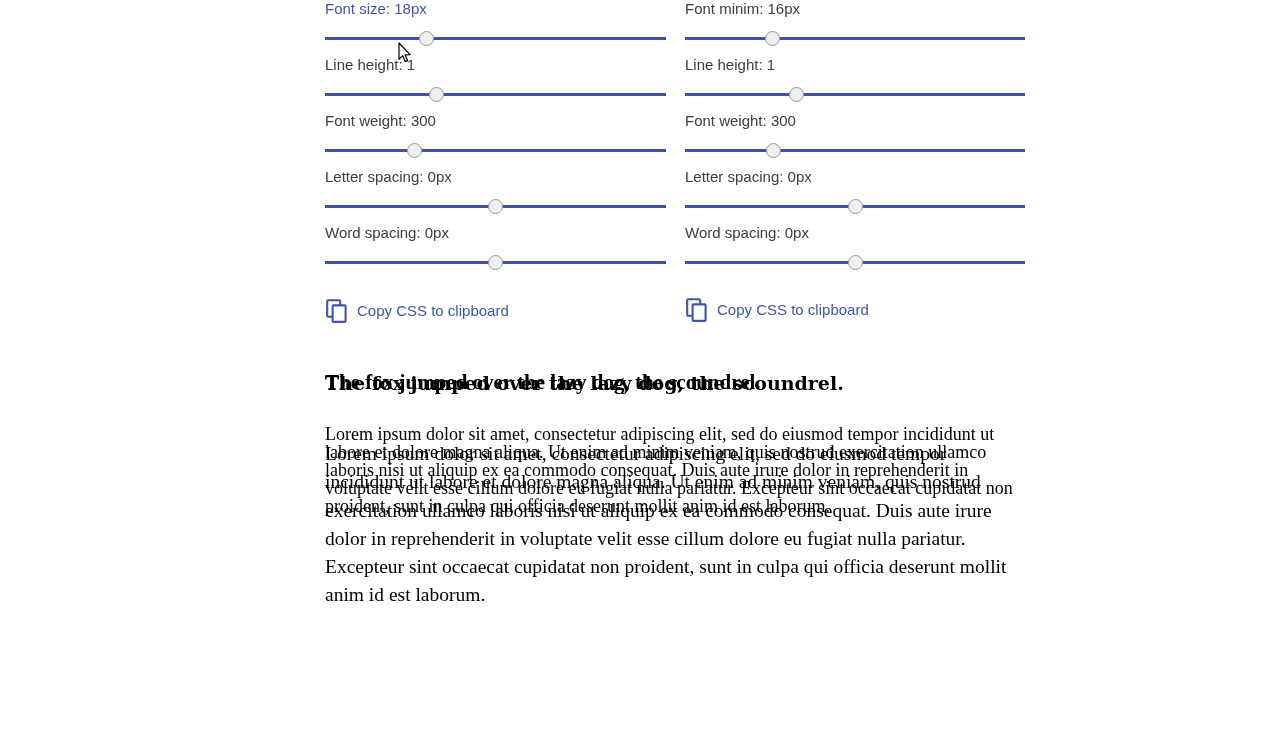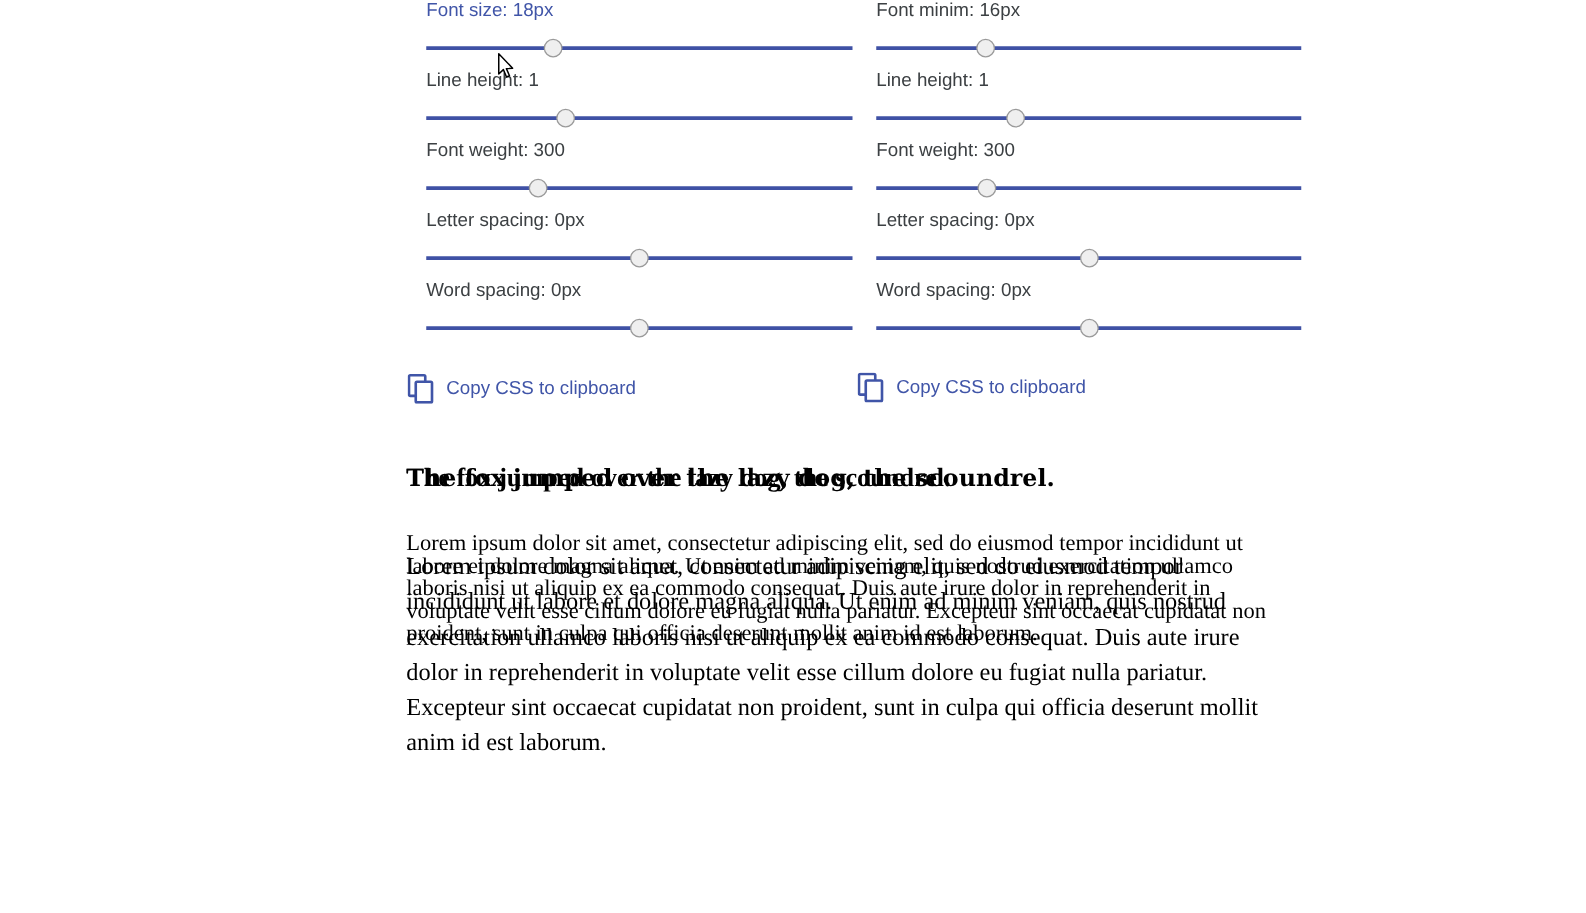--- a/index.html
+++ b/index.html
@@ -13,21 +13,21 @@
     position: relative;
     overflow: hidden;
     font-family: "Liberation Sans", sans-serif;
     -webkit-font-smoothing: antialiased;
   }
 
   
   .panel {
     position: absolute;
     top: 0;
-    left: 16px;
+    left: 0;
     width: 1177px;
     height: 340px;
   }
   .col {
     position: absolute;
     top: 0;
   }
   .col-left  { left: 325px; width: 341px; }
   .col-right { left: 685px; width: 340px; }
 

